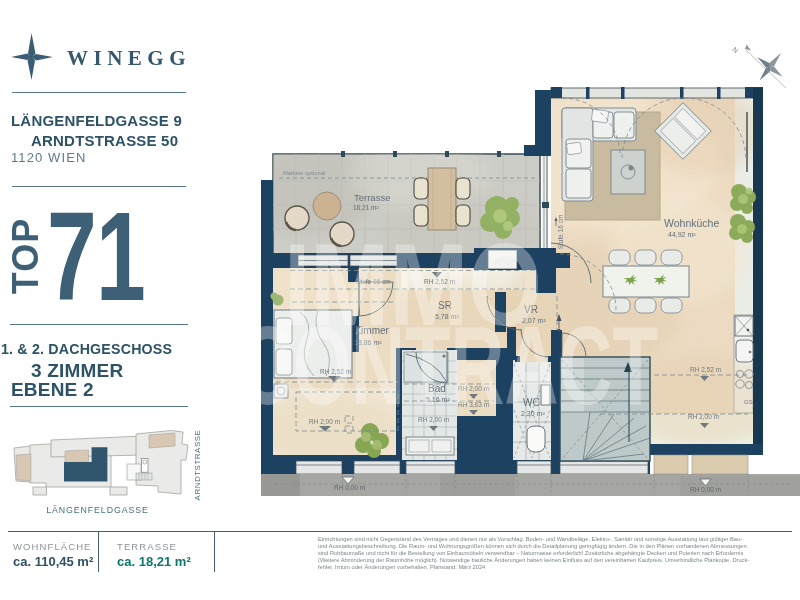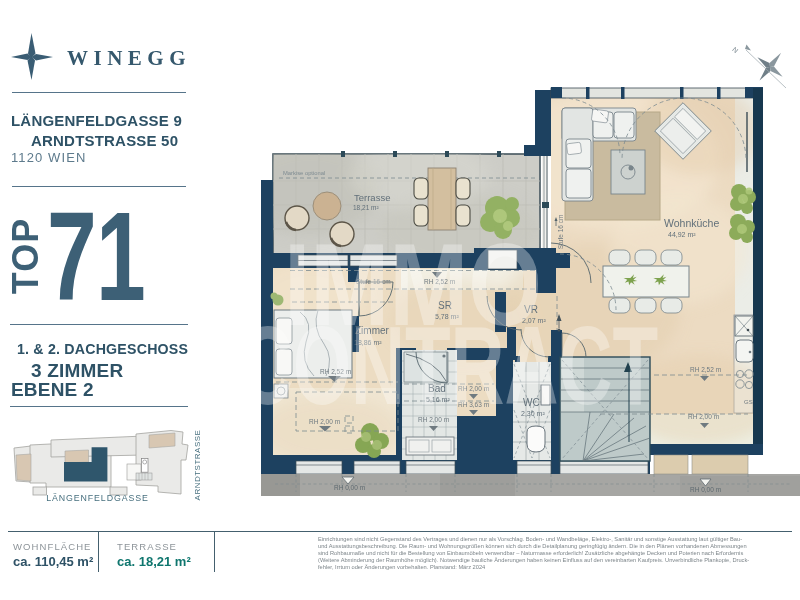--- a/index.html
+++ b/index.html
@@ -38,21 +38,21 @@
 <div class="abs" style="left:9px;top:211px;width:38px;height:90px;">
 <svg width="38" height="90" viewBox="0 0 38 90">
 <text x="29" y="45" transform="rotate(-90 29 45)" text-anchor="middle" font-weight="bold" font-size="36" letter-spacing="1" fill="#3d6076">TOP</text>
 </svg>
 </div>
 
 <div class="abs" style="left:47px;top:194px;font-size:126px;font-weight:bold;color:#3d6076;line-height:1;letter-spacing:-1px;transform:scaleX(0.71);transform-origin:0 0;">71</div>
 
 <div class="rule" style="left:10px;top:324px;width:178px;"></div>
 
-<div class="abs addr" style="left:17px;top:341px;font-size:14.2px;text-align:center;">1. &amp; 2. DACHGESCHOSS</div>
+<div class="abs addr" style="left:1px;top:341px;font-size:14.2px;text-align:center;">1. &amp; 2. DACHGESCHOSS</div>
 
 <div class="abs addr" style="left:11px;top:360px;font-size:19px;margin-left:20px;">3 ZIMMER</div>
 
 <div class="abs addr" style="left:11px;top:379px;font-size:19px;">EBENE 2</div>
 
 <div class="rule" style="left:10px;top:406px;width:178px;"></div>
 
 <div class="abs" style="left:0px;top:425px;width:230px;height:80px;">
 <svg width="230" height="80" viewBox="0 0 230 80">
 <g stroke="#a3a3a0" stroke-width="0.8" fill="#eaeae8">
@@ -86,21 +86,21 @@
 <rect x="136" y="48" width="16" height="7" fill="#dfe3e2" stroke="#909090" stroke-width="0.5"></rect>
 <g stroke="#909090" stroke-width="0.4">
         <line x1="139" y1="48" x2="139" y2="55"></line>
         <line x1="142" y1="48" x2="142" y2="55"></line>
         <line x1="145" y1="48" x2="145" y2="55"></line>
         <line x1="148" y1="48" x2="148" y2="55"></line>
       </g>
 </svg>
 </div>
 
-<div class="abs" style="left:20px;top:493px;width:155px;text-align:center;font-size:8.8px;letter-spacing:0.9px;color:#48707f;">LÄNGENFELDGASSE</div>
+<div class="abs" style="left:20px;top:505px;width:155px;text-align:center;font-size:8.8px;letter-spacing:0.9px;color:#48707f;">LÄNGENFELDGASSE</div>
 
 <div class="abs" style="left:182px;top:428px;width:36px;height:74px;">
 <svg width="36" height="74" viewBox="0 0 36 74">
 <text x="18" y="37" transform="rotate(-90 18 37)" text-anchor="middle" font-size="8" letter-spacing="0.5" fill="#48707f">ARNDTSTRASSE</text>
 </svg>
 </div>
 
 <div class="rule" style="left:8px;top:531px;width:784px;background:#44606e;"></div>
 
 <div class="abs" style="left:98px;top:531px;width:1px;height:41px;background:#44606e;"></div>

